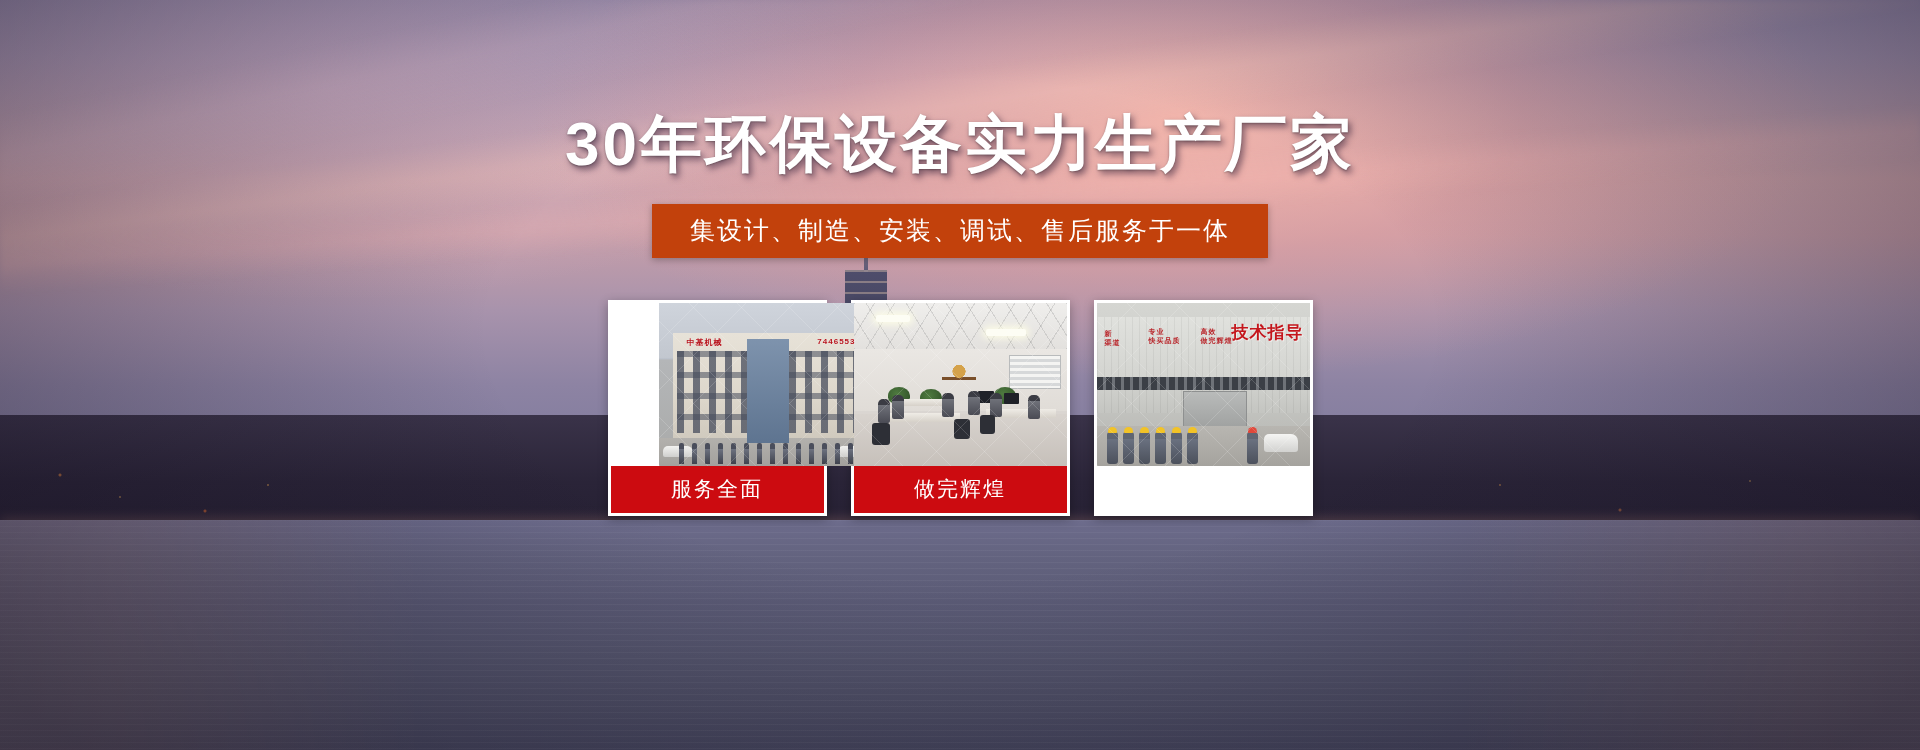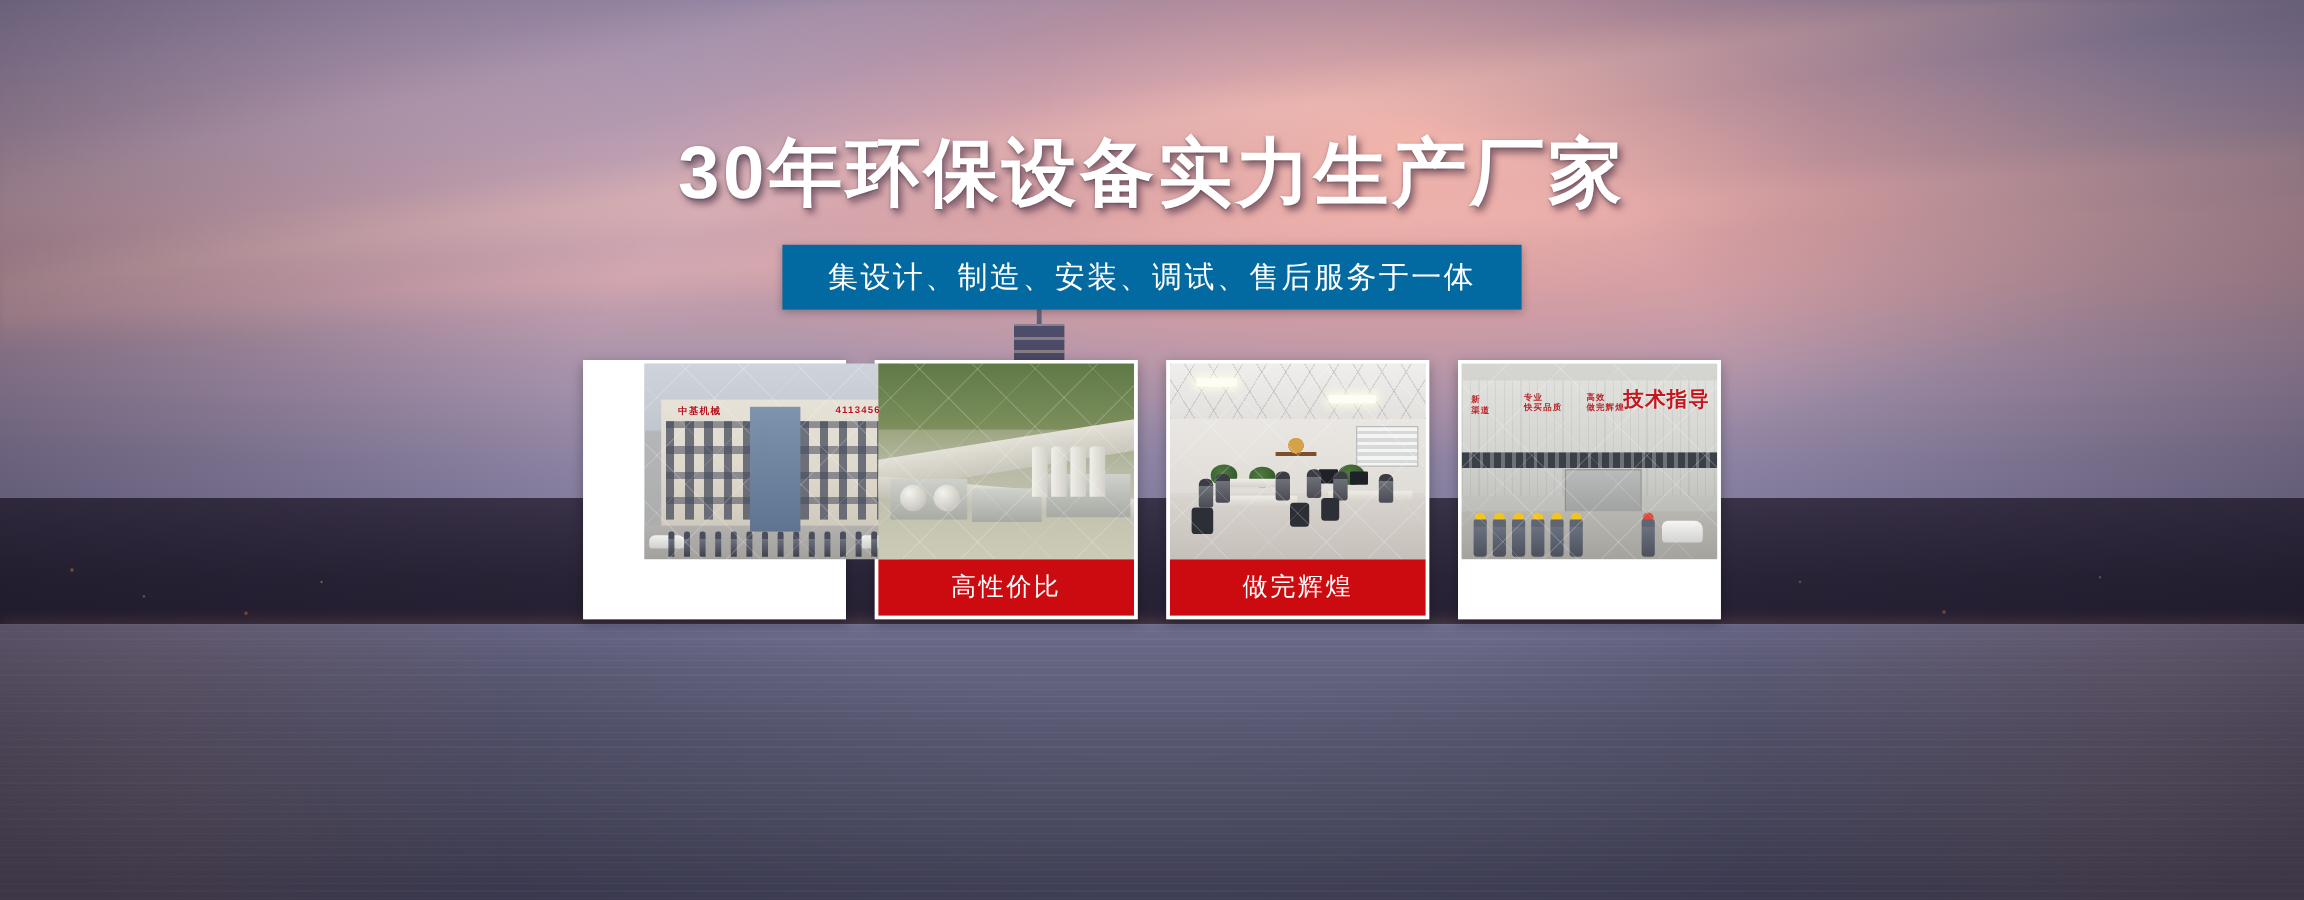--- a/index.html
+++ b/index.html
@@ -128,21 +128,21 @@
     font-size: 62px;
     font-weight: bold;
     letter-spacing: 3px;
     color: #ffffff;
     text-shadow: 3px 4px 6px rgba(40,22,50,0.55), 0 1px 2px rgba(0,0,0,0.35);
     white-space: nowrap;
   }
 
   .subbar {
     margin-top: 18px;
-    background: #0369a1;
+    background: #c2410c;
     color: #ffffff;
     font-size: 25px;
     letter-spacing: 2px;
     padding: 10px 38px 11px;
     white-space: nowrap;
     box-shadow: 0 2px 7px rgba(0,0,0,0.28);
   }
 
   .cards {
     margin-top: 42px;
@@ -414,60 +414,44 @@
     <div class="subbar">集设计、制造、安装、调试、售后服务于一体</div>
 
     <div class="cards">
 
       <div class="card">
         <div class="card-photo ph-building">
           <div class="pb-sky"></div>
           <div class="pb-block"></div>
           <div class="pb-center"></div>
           <div class="pb-logo">中基机械</div>
-          <div class="pb-phone">4113456</div>
+          <div class="pb-phone">7446553</div>
           <div class="pb-ground"></div>
           <div class="pb-car" style="left:4px;"></div>
           <div class="pb-car" style="right:4px;"></div>
           <div class="pb-people">
             <i style="left:2px"></i>
               <i style="left:15px"></i>
               <i style="left:28px"></i>
               <i style="left:41px"></i>
             <i style="left:54px"></i>
               <i style="left:67px"></i>
               <i style="left:80px"></i>
               <i style="left:93px"></i>
             <i style="left:106px"></i>
               <i style="left:119px"></i>
               <i style="left:132px"></i>
               <i style="left:145px"></i>
             <i style="left:158px"></i>
               <i style="left:171px"></i>
           </div>
         </div>
+        <div class="card-caption">服务全面</div>
       </div>
 
-      <div class="card">
-        <div class="card-photo ph-plant">
-          <div class="pp-green"></div>
-          <div class="pp-road"></div>
-          <div class="pp-road2"></div>
-          <div class="pp-shed" style="left:10px;  top:96px; width:64px; height:34px;"></div>
-          <div class="pp-shed" style="left:78px;  top:104px;width:58px; height:28px;"></div>
-          <div class="pp-shed" style="left:140px; top:92px; width:70px; height:36px;"></div>
-          <div class="pp-silo" style="left:128px;"></div>
-          <div class="pp-silo" style="left:144px;"></div>
-          <div class="pp-silo" style="left:160px;"></div>
-          <div class="pp-silo" style="left:176px;"></div>
-          <div class="pp-tank" style="left:18px;"></div>
-          <div class="pp-tank" style="left:46px;"></div>
-        </div>
-        <div class="card-caption">高性价比</div>
-      </div>
 
       <div class="card">
         <div class="card-photo ph-office">
           <div class="po-ceiling"></div>
           <div class="po-light" style="left:22px;  top:12px; width:34px;"></div>
           <div class="po-light" style="left:132px; top:26px; width:40px;"></div>
           <div class="po-wall"></div>
           <div class="po-logo"></div>
           <div class="po-window"></div>
           <div class="po-plant" style="left:34px;  top:84px;"></div>

